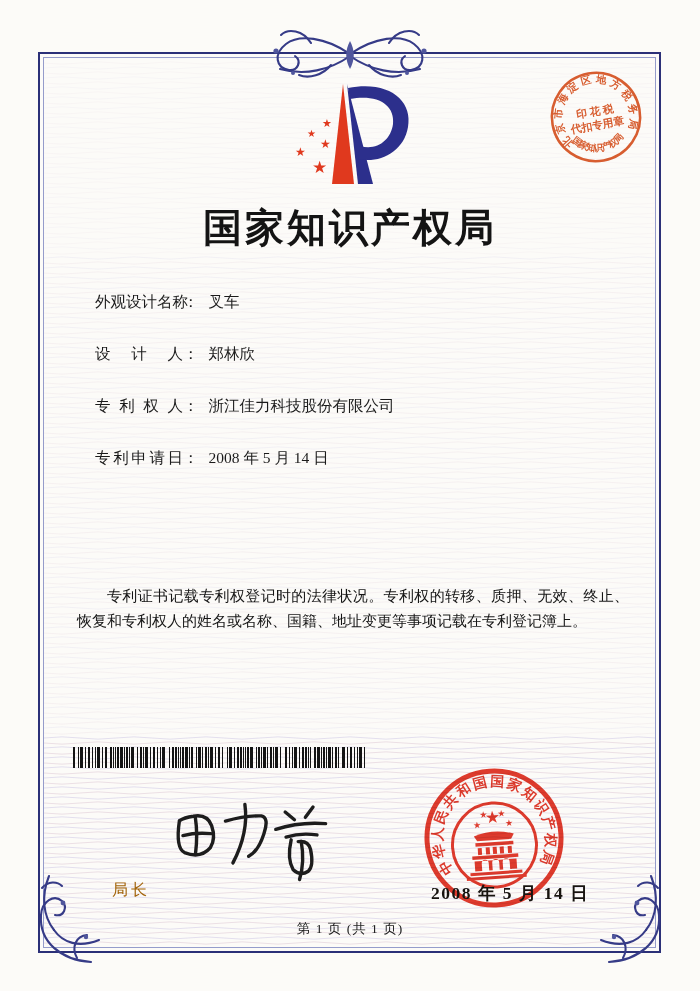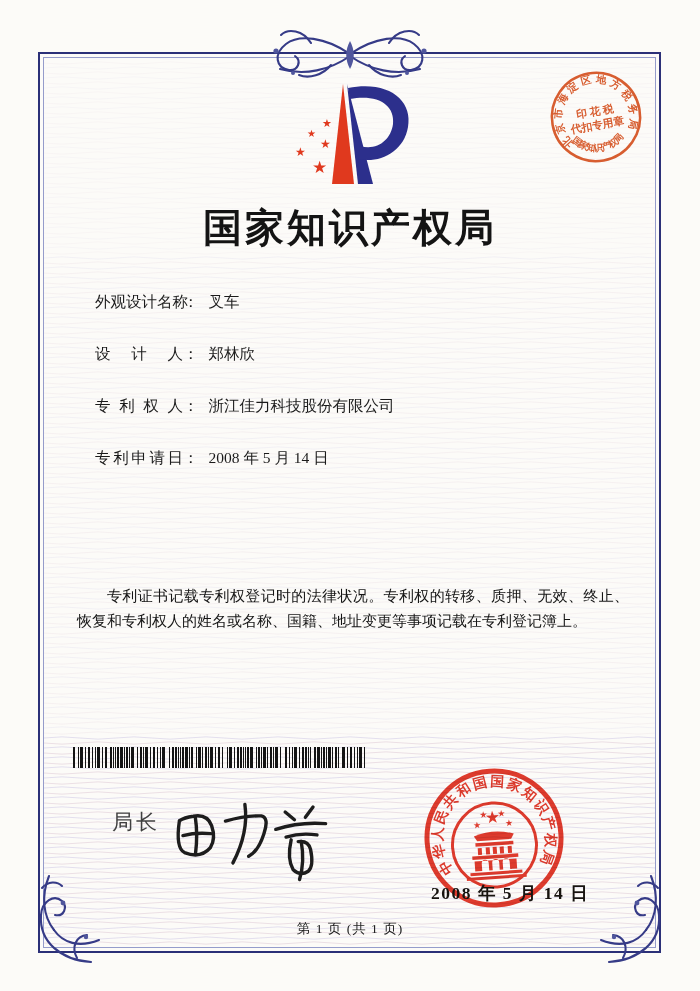--- a/index.html
+++ b/index.html
@@ -32,21 +32,21 @@
     font-size:39px;font-weight:700;letter-spacing:3px;color:#141414;
   }
   .fields{position:absolute;left:95px;top:293px;z-index:4;display:flex;flex-direction:column;gap:35px}
   .field{font-size:15.5px;line-height:17px;white-space:nowrap;color:#1b1b1b}
   .field .flabel{display:inline-block;width:88px;text-align:justify;text-align-last:justify;vertical-align:top}
   .field .fcolon{display:inline-block;margin-right:10px}
   .paras{position:absolute;left:77px;top:584px;width:552px;z-index:4}
   .paras p{margin:0;font-size:15px;line-height:25.3px;text-indent:2em;text-align:justify;color:#151515}
   .barcode{position:absolute;left:73px;top:747px;width:295px;height:21px;z-index:4}
   .barcode i{position:absolute;top:0;height:100%;background:#141414}
-  .sig-label{position:absolute;left:112px;top:808px;z-index:4;font-size:21px;letter-spacing:3px;color:#404040}
+  .sig-label{position:absolute;left:112px;top:880px;z-index:4;font-size:16px;letter-spacing:3px;color:#a16207}
   .sig-svg{position:absolute;left:158px;top:788px;z-index:4}
   .sig-hidden{position:absolute;left:200px;top:810px;z-index:4;font-size:34px;opacity:0;pointer-events:none}
   .seal{position:absolute;left:419px;top:763px;z-index:5;transform:rotate(-4deg);mix-blend-mode:multiply;opacity:.95}
   .issue-date{position:absolute;left:431px;top:881px;z-index:6;font-size:17.5px;font-weight:700;letter-spacing:1.5px;color:#17130f}
   .footer{position:absolute;left:0;top:920px;width:100%;text-align:center;z-index:4;font-size:13.5px;letter-spacing:1px;color:#222}
   .orn{stroke:#363b87;fill:none;stroke-width:2.1;stroke-linecap:round}
   .orn-f{fill:#50569d;stroke:none}
 </style>
 </head>
 <body>

